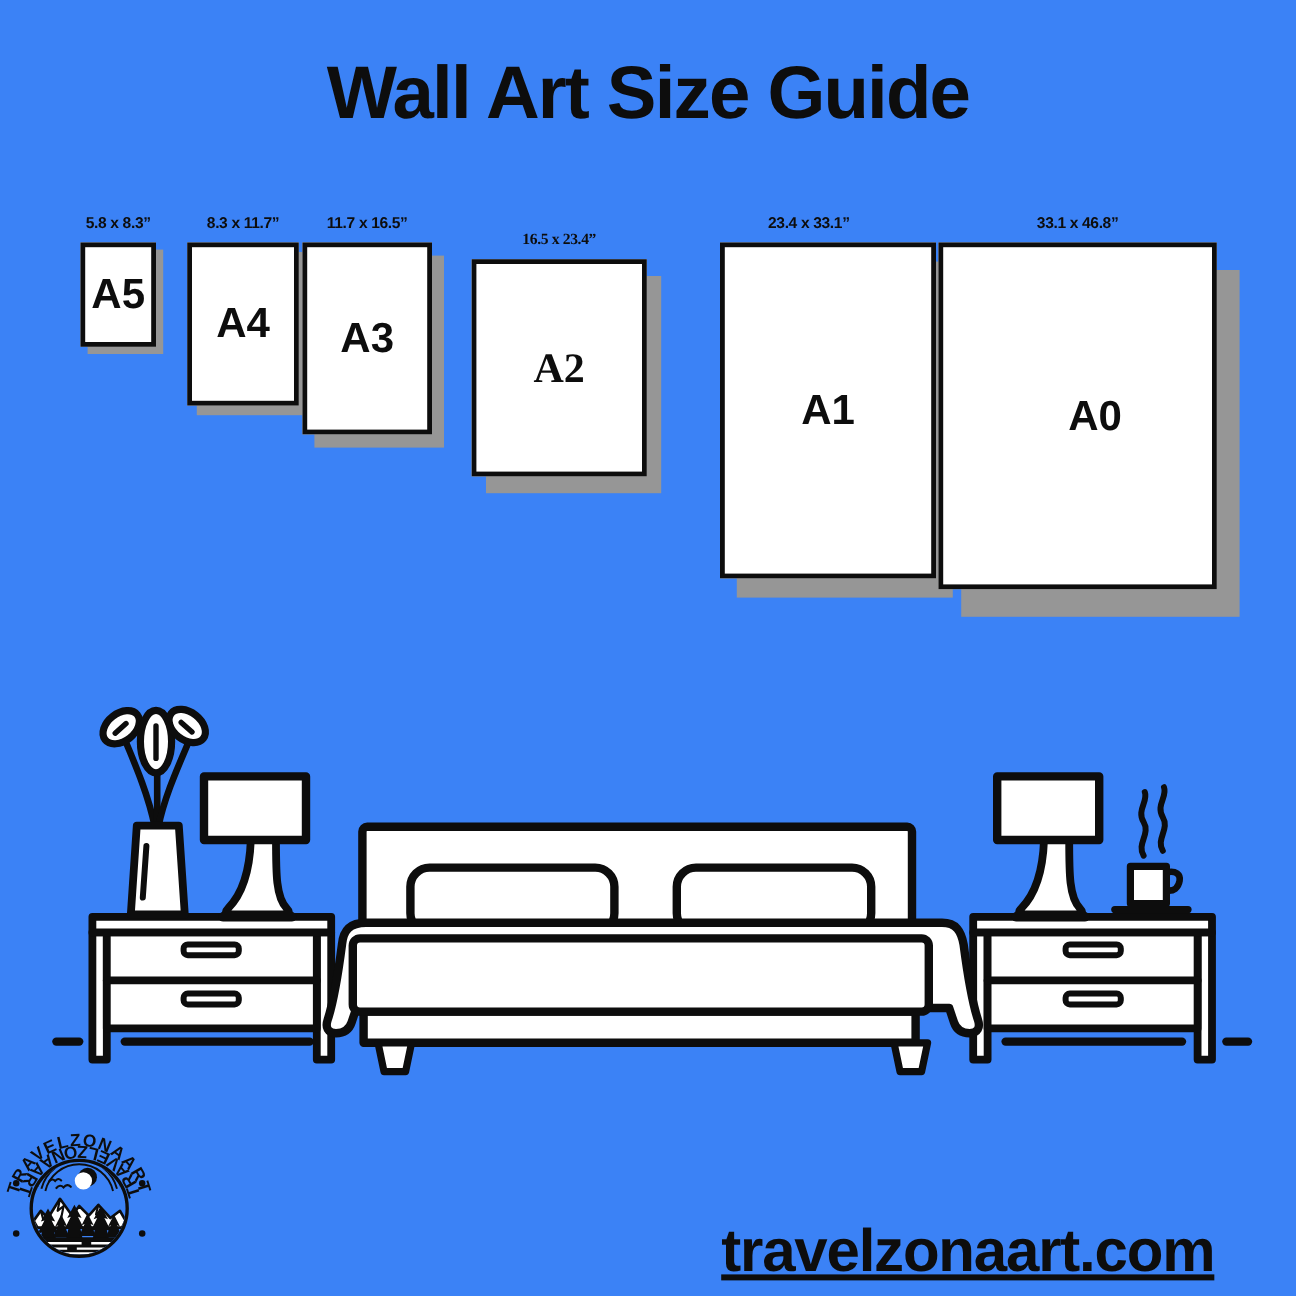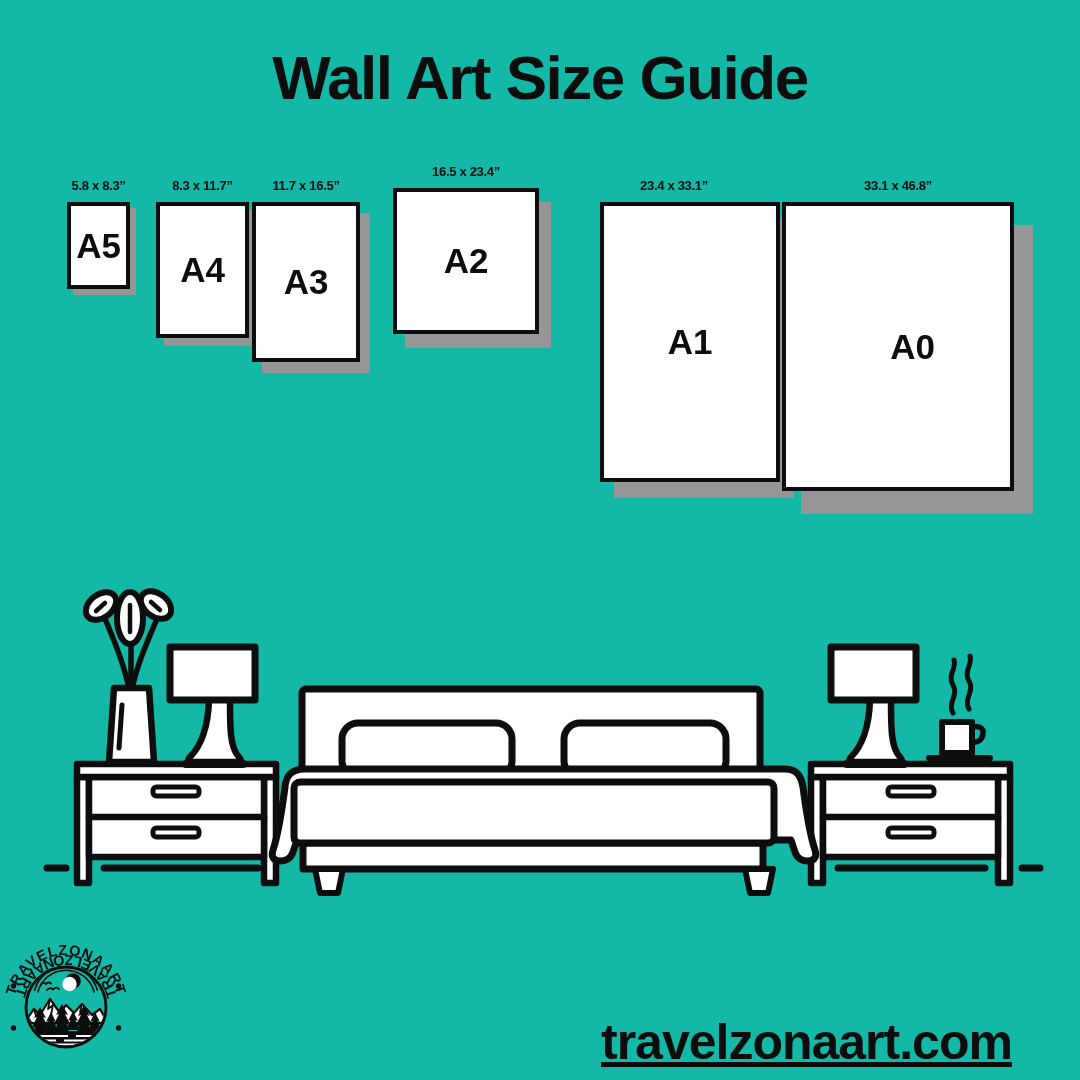--- a/index.html
+++ b/index.html
@@ -1,17 +1,17 @@
 <!DOCTYPE html>
 <html><head>
 <meta charset="utf-8">
 <style>
   html,body{margin:0;padding:0;background:#fff;}
   .canvas{
-    position:relative;width:1080px;height:1080px;background:#14b8a6;
+    position:relative;width:1080px;height:1080px;background:#3b82f6;
     font-family:"Liberation Sans",sans-serif;color:#0d0d0d;overflow:hidden;
   }
   .title{
     position:absolute;top:44px;left:0;width:100%;text-align:center;
     font-size:62px;font-weight:800;letter-spacing:-1.5px;line-height:1.1;
   }
   
   .size-card{position:absolute;}
   .poster{
     position:relative;width:100%;height:100%;background:#fff;
@@ -19,21 +19,21 @@
     display:flex;align-items:center;justify-content:center;
     font-weight:700;font-size:35px;letter-spacing:0;
   }
   .dims{
     position:absolute;bottom:calc(100% + 9px);left:50%;transform:translateX(-50%);
     white-space:nowrap;font-weight:700;font-size:13px;letter-spacing:-0.3px;
   }
   .c-a5{left:67px;top:202px;width:63px;height:87px;}
   .c-a4{left:156px;top:202px;width:93px;height:136px;}
   .c-a3{left:252px;top:202px;width:108px;height:160px;}
-  .c-a2{left:393px;top:188px;width:146px;height:146px;}
+  .c-a2{left:393px;top:216px;width:146px;height:181px;font-family:Liberation Serif, serif;}
   .c-a1{left:568px;top:202px;width:180px;height:280px;padding-left:32px;}
   .c-a0{left:782px;top:202px;width:232px;height:289px;}
   .c-a5 .poster{box-shadow:6px 6px 0 #969696;font-size:35px;}
   .c-a4 .poster{box-shadow:8px 8px 0 #969696;}
   .c-a3 .poster{box-shadow:10px 11px 0 #969696;}
   .c-a2 .poster{box-shadow:12px 14px 0 #969696;}
   .c-a1 .poster{box-shadow:14px 16px 0 #969696;}
   .c-a0 .poster{box-shadow:19px 23px 0 #969696;padding-left:29px;}
   
   .scene{position:absolute;left:0;top:578px;width:1080px;height:330px;}

